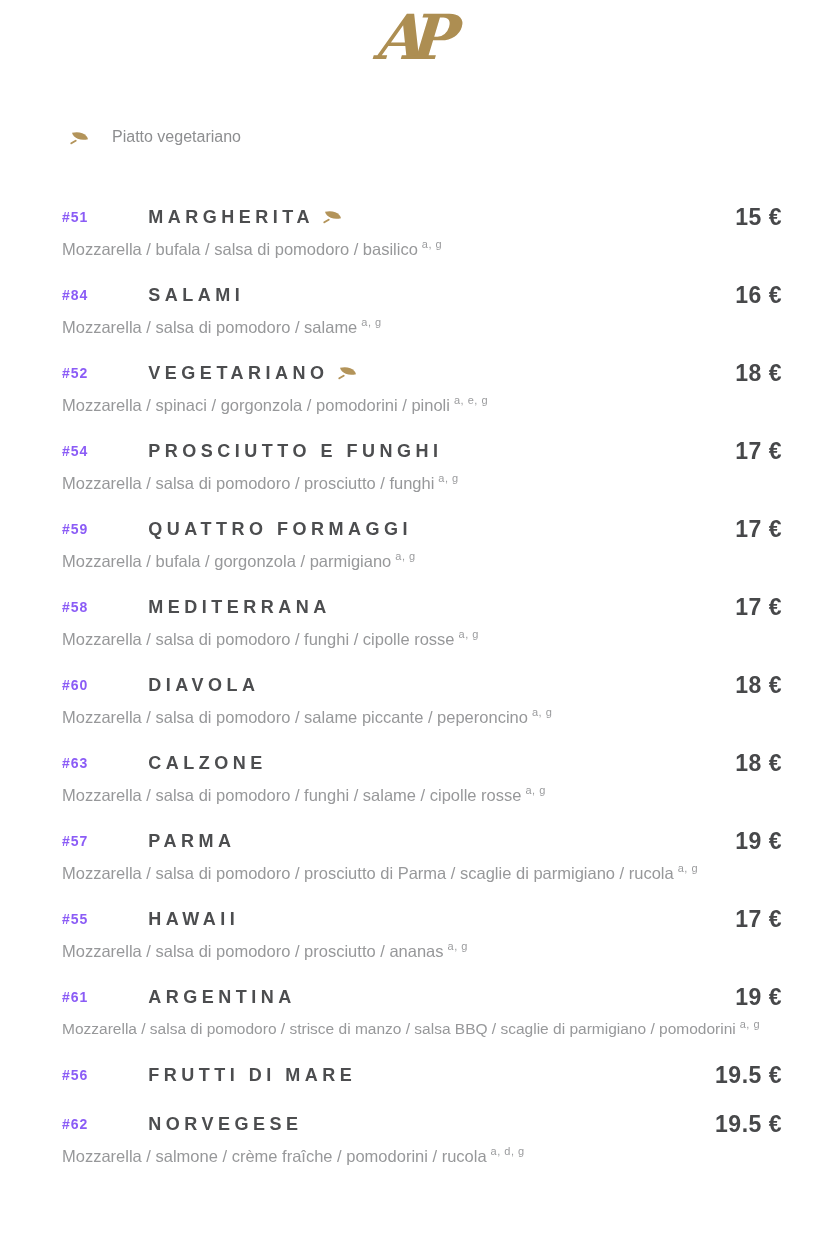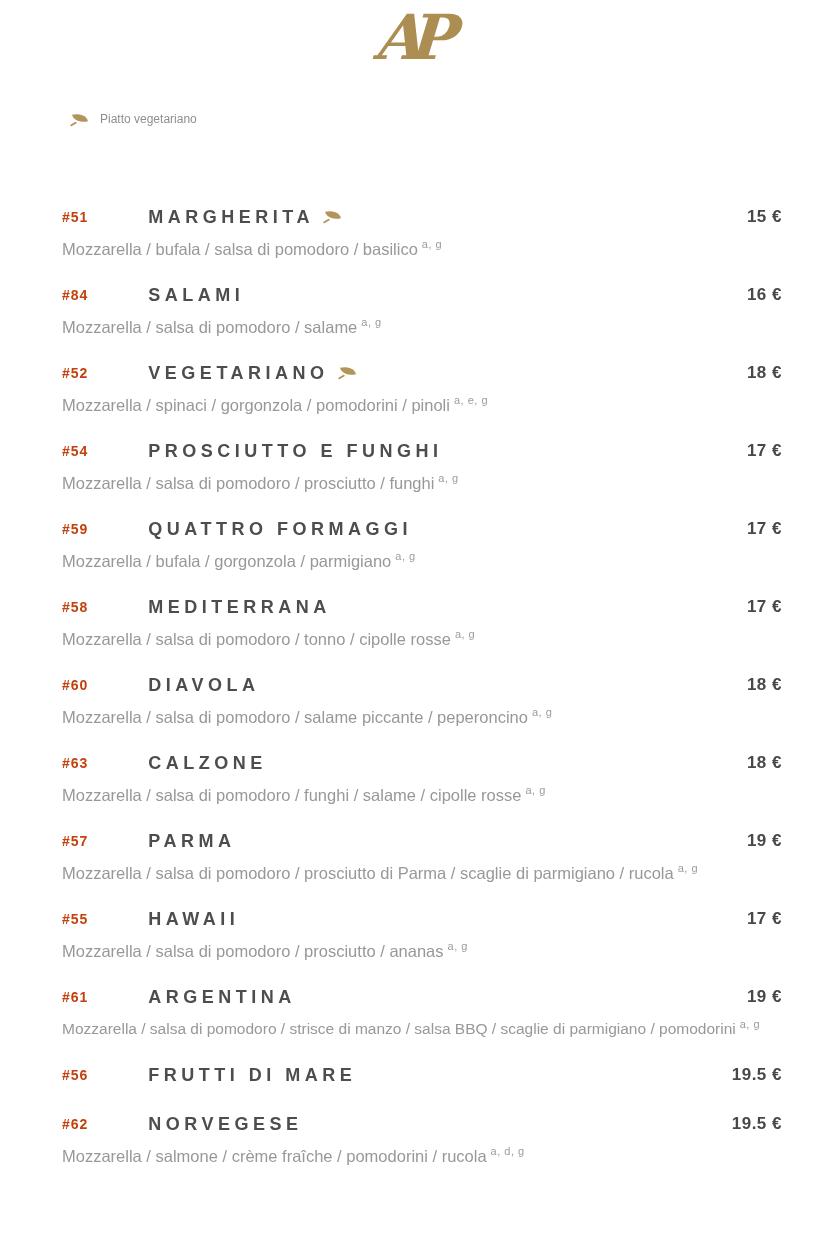--- a/index.html
+++ b/index.html
@@ -33,26 +33,26 @@
     top: 84px; left: 0; right: 0;
     text-align: center;
     font-size: 35px;
     font-weight: 300;
     letter-spacing: 11px;
     text-indent: 11px;
     color: #262627;
   }
   .legend {
     position: absolute;
-    top: 112px; left: 70px;
+    top: 128px; left: 70px;
     display: flex;
     align-items: center;
-    gap: 12px;
+    gap: 24px;
     color: #8d8e90;
-    font-size: 12px;
+    font-size: 16px;
   }
   .subtitle {
     position: absolute;
     top: 156px; left: 0; right: 0;
     text-align: center;
     font-size: 26px;
     font-weight: 300;
     letter-spacing: 8px;
     text-indent: 8px;
     color: #2a2a2b;
@@ -91,35 +91,35 @@
   }
   .menu-item { margin-bottom: 25.5px; }
   .item-head {
     display: flex;
     align-items: center;
     line-height: 24px;
   }
   .item-number {
     font-size: 14px;
     font-weight: 700;
-    color: #c2410c;
+    color: #8b5cf6;
     letter-spacing: 1px;
     margin-right: 12px;
   }
   .item-name {
     font-size: 18px;
     font-weight: 700;
     color: #4c4d4f;
     letter-spacing: 4.5px;
     margin-left: 48px;
   }
   .item-head .leaf { margin-left: 9px; transform: translateY(-1px); }
   .item-price {
     margin-left: auto;
-    font-size: 17px;
+    font-size: 23px;
     font-weight: 700;
     color: #47484a;
     letter-spacing: 0.5px;
     white-space: nowrap;
   }
   .item-ingredients {
     margin-top: 7px;
     font-size: 16.5px;
     color: #97989a;
     line-height: 17px;
@@ -207,21 +207,21 @@
     <div class="item-ingredients"><span>Mozzarella / bufala / gorgonzola / parmigiano</span><span class="item-allergens">a, g</span></div>
   </div>
 
   <div class="menu-item">
     <div class="item-head">
       <span class="item-number">#58</span>
       <span class="item-name">MEDITERRANA</span>
 
       <span class="item-price">17 €</span>
     </div>
-    <div class="item-ingredients"><span>Mozzarella / salsa di pomodoro / tonno / cipolle rosse</span><span class="item-allergens">a, g</span></div>
+    <div class="item-ingredients"><span>Mozzarella / salsa di pomodoro / funghi / cipolle rosse</span><span class="item-allergens">a, g</span></div>
   </div>
 
   <div class="menu-item">
     <div class="item-head">
       <span class="item-number">#60</span>
       <span class="item-name">DIAVOLA</span>
 
       <span class="item-price">18 €</span>
     </div>
     <div class="item-ingredients"><span>Mozzarella / salsa di pomodoro / salame piccante / peperoncino</span><span class="item-allergens">a, g</span></div>

